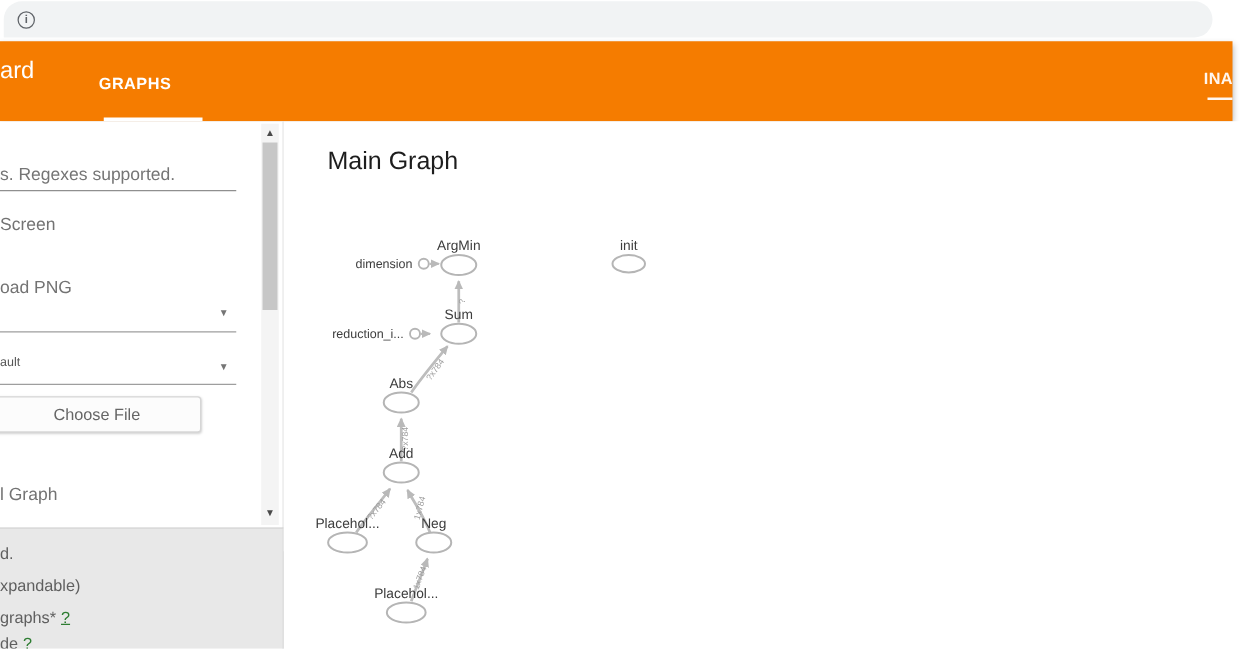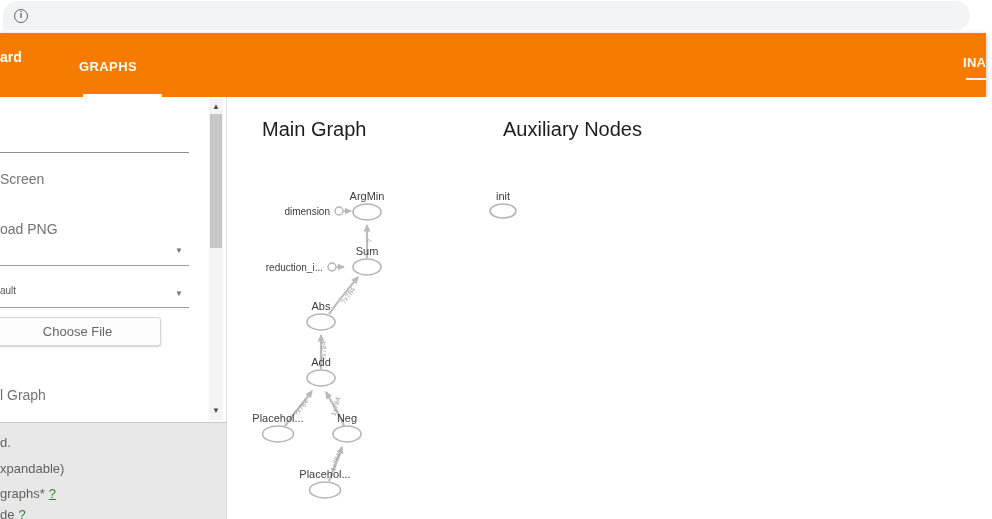--- a/index.html
+++ b/index.html
@@ -14,21 +14,21 @@
   .info-icon { width:14px; height:14px; border:1.4px solid #5f6368; border-radius:50%;
                margin-left:11px; display:flex; align-items:center; justify-content:center;
                font-size:9px; color:#5f6368; font-weight:bold; font-style:normal; line-height:1; }
   .url-text { margin-left:9px; font-size:14.5px; color:#5f6368; letter-spacing:.1px; }
   .url-text .host { color:#202124; }
 
   
   .app-header { position:absolute; left:0; top:33px; width:986px; height:64px;
                 background:#f57c00; box-shadow:0 2px 5px rgba(0,0,0,.3); overflow:hidden; }
   .brand-frag { position:absolute; left:0; top:53px; transform:translateY(-50%);
-                color:#fff; font-size:14px; font-weight:bold; top:24px; }
+                color:#fff; font-size:19px; font-weight:normal; top:24px; }
   .tab-graphs { position:absolute; left:79px; top:26px; color:#fff; font-size:13px;
                 font-weight:bold; letter-spacing:.4px; }
   .tab-underline { position:absolute; left:83px; bottom:0; width:79px; height:3px; background:#fff; }
   .status-frag { position:absolute; left:963px; top:22px; color:#ffffffee; font-size:13px;
                  font-weight:bold; letter-spacing:.3px; }
   .status-underline { position:absolute; left:966px; top:45px; width:40px; height:2px; background:#fffffff0; }
 
   
   .sidebar { position:absolute; left:0; top:97px; width:227px; height:326px; background:#fff;
              border-right:1px solid #e4e4e4; overflow:hidden; }
@@ -80,20 +80,21 @@
 
 <div class="app-header">
   <span class="brand-frag">ard</span>
   <span class="tab-graphs">GRAPHS</span>
   <span class="tab-underline"></span>
   <span class="status-frag">INAC</span>
   <span class="status-underline"></span>
 </div>
 
 <div class="sidebar">
+  <div class="sb-text sb-search-hint">s. Regexes supported.</div>
   <div class="sb-rule" style="top:55px"></div>
 
   <div class="sb-text sb-fit">Screen</div>
   <div class="sb-text sb-png">oad PNG</div>
 
   <div class="dd-arrow" style="top:149px">▼</div>
   <div class="sb-rule light" style="top:168px"></div>
 
   <div class="sb-text sb-tag-val">ault</div>
   <div class="dd-arrow" style="top:192px">▼</div>
@@ -113,21 +114,20 @@
 
 <div class="legend-panel" id="legend-panel">
     <div class="legend-line" style="top: 12px;"><span>d.</span></div>
     <div class="legend-line" style="top: 38px;"><span>xpandable)</span></div>
     <div class="legend-line" style="top: 63px;"><span>graphs*</span><a class="legend-help">?</a></div>
     <div class="legend-line" style="top: 84px;"><span>de</span><a class="legend-help">?</a></div>
   </div>
 
 <div class="main-area">
   <div class="graph-title title-main">Main Graph</div>
-  <div class="graph-title title-aux">Auxiliary Nodes</div>
   <svg id="graph-svg" viewBox="227 97 765 422">
     <defs>
       <marker id="arrow" markerUnits="userSpaceOnUse" markerWidth="9" markerHeight="8" refX="6.5" refY="3.5" orient="auto">
         <path d="M0,0 L7.5,3.5 L0,7 Z" fill="#b9b9b9"></path>
       </marker>
     </defs>
     <g id="g-edges">
         <path d="M367,258 L367,225" fill="none" stroke="#bdbdbd" stroke-width="2.2" marker-end="url(#arrow)"></path>
         <text x="372" y="241" font-size="7" fill="#9e9e9e" text-anchor="middle" transform="rotate(-90 372 241)">?</text>
         <path d="M329,314 C338,301 349,288 358,277" fill="none" stroke="#bdbdbd" stroke-width="2.2" marker-end="url(#arrow)"></path>

